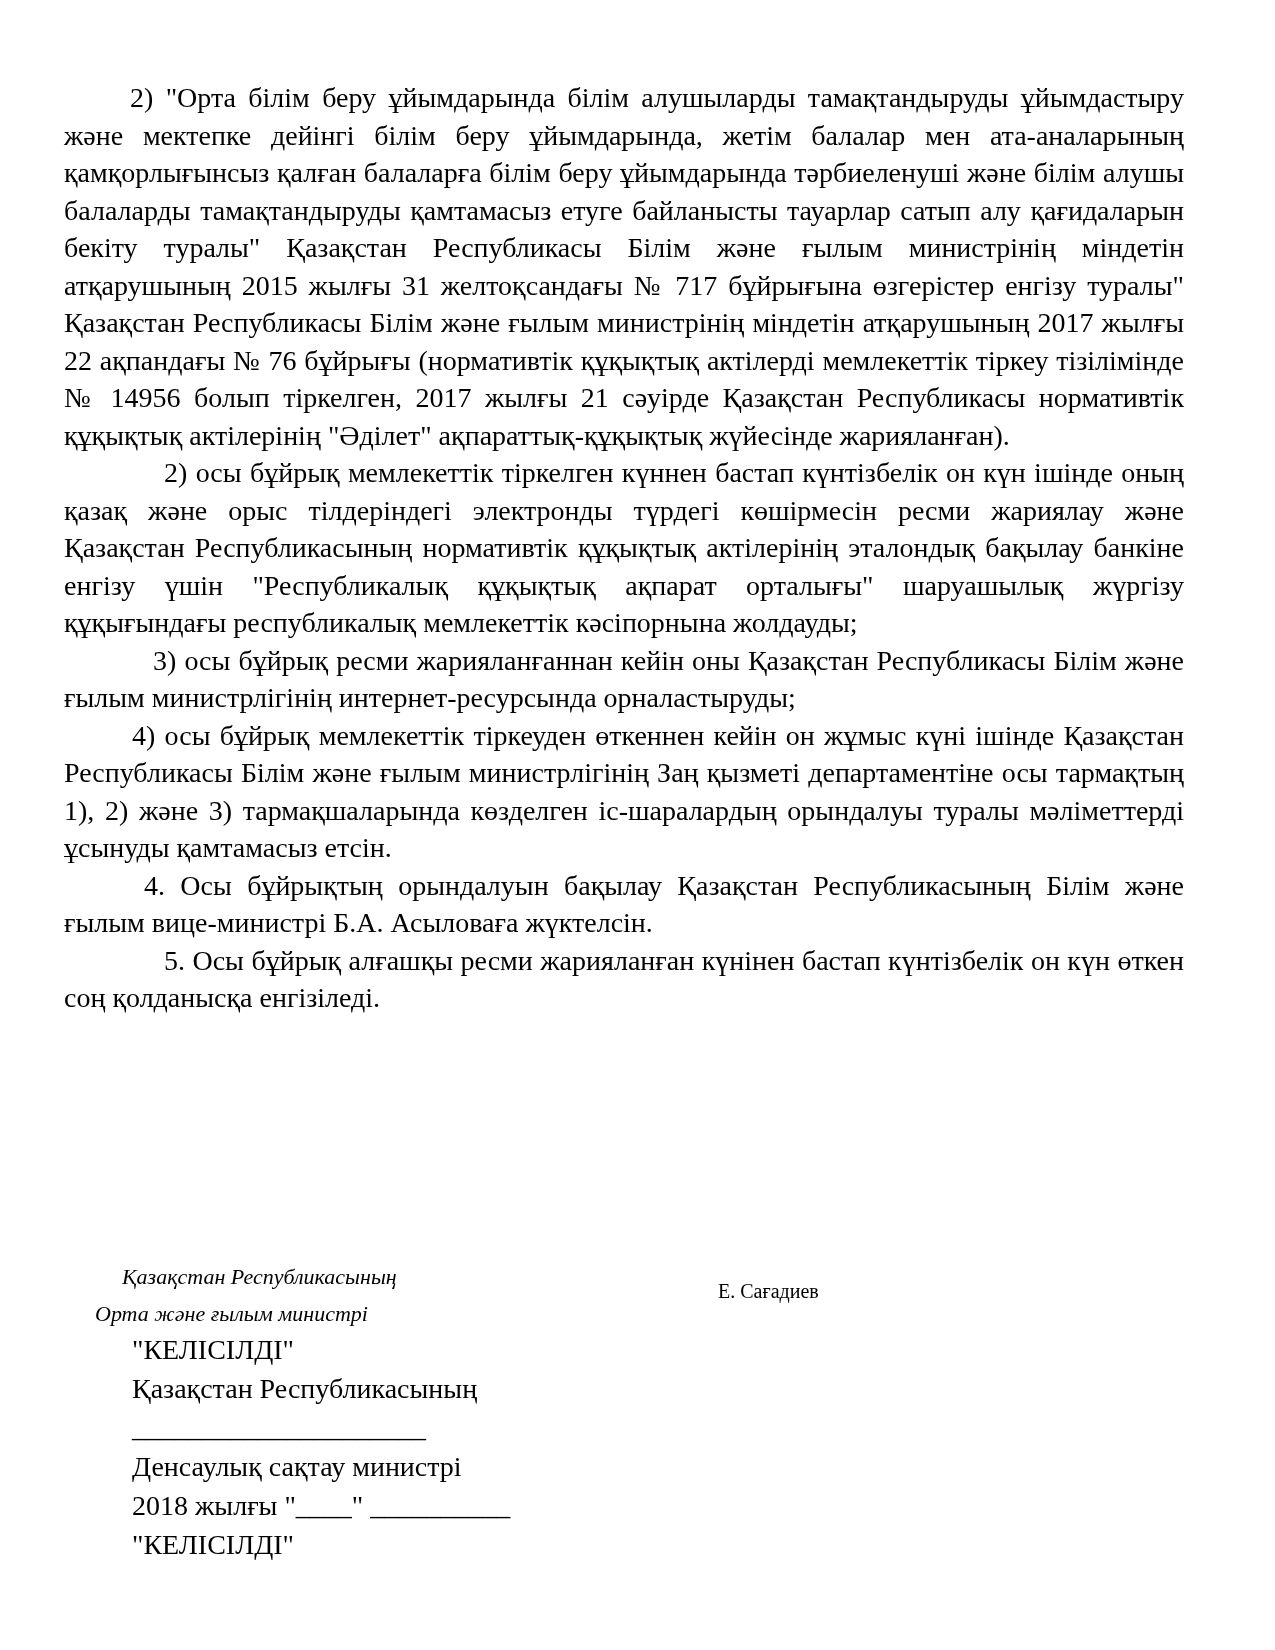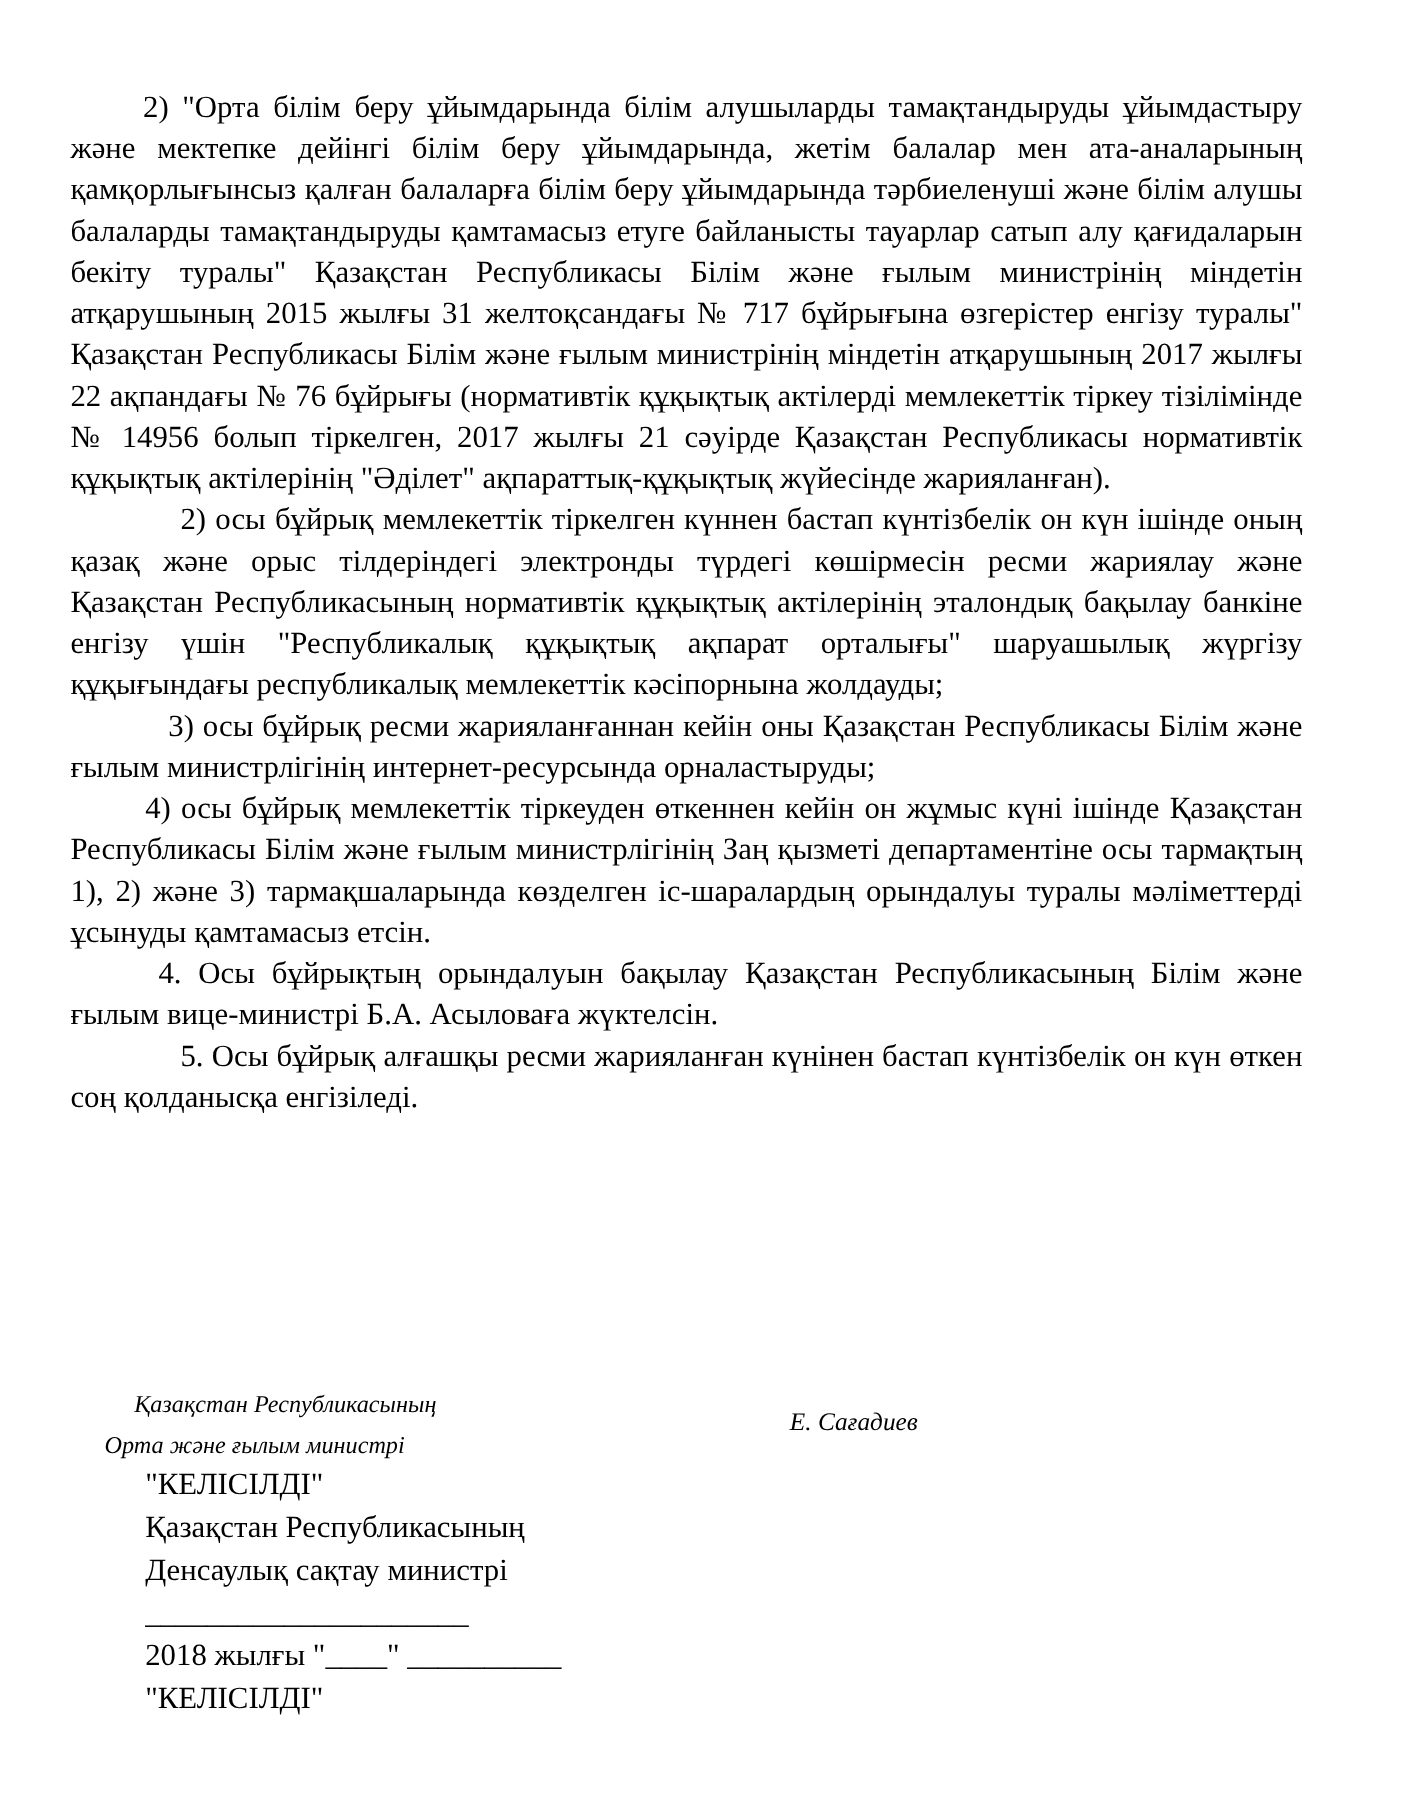--- a/index.html
+++ b/index.html
@@ -49,22 +49,21 @@
     font-size: 22px;
     line-height: 37px;
     white-space: nowrap;
   }
   .sig-line-1 { padding-left: 58px; }
   .sig-line-2 { padding-left: 31px; }
   .sig-name {
     position: absolute;
     left: 654px;
     top: 22px;
-    font-style: italic;
-    font-size: 23px;
+    font-size: 20px;
     white-space: nowrap;
   }
 
   
   .approval {
     position: absolute;
     left: 132px;
     top: 1330px;
     width: 700px;
     font-size: 28px;
@@ -88,19 +87,19 @@
 
   <div class="sig-block">
     <div class="sig-line sig-line-1">Қазақстан Республикасының</div>
     <div class="sig-line sig-line-2">Орта және ғылым министрі</div>
     <div class="sig-name">Е. Сағадиев</div>
   </div>
 
   <div class="approval">
     <div>"КЕЛІСІЛДІ"</div>
     <div>Қазақстан Республикасының</div>
+    <div>_____________________</div>
     <div>Денсаулық сақтау министрі</div>
-    <div>_____________________</div>
     <div>2018 жылғы "____" __________</div>
     <div>"КЕЛІСІЛДІ"</div>
   </div>
 
 </div>
 
 </body></html>

